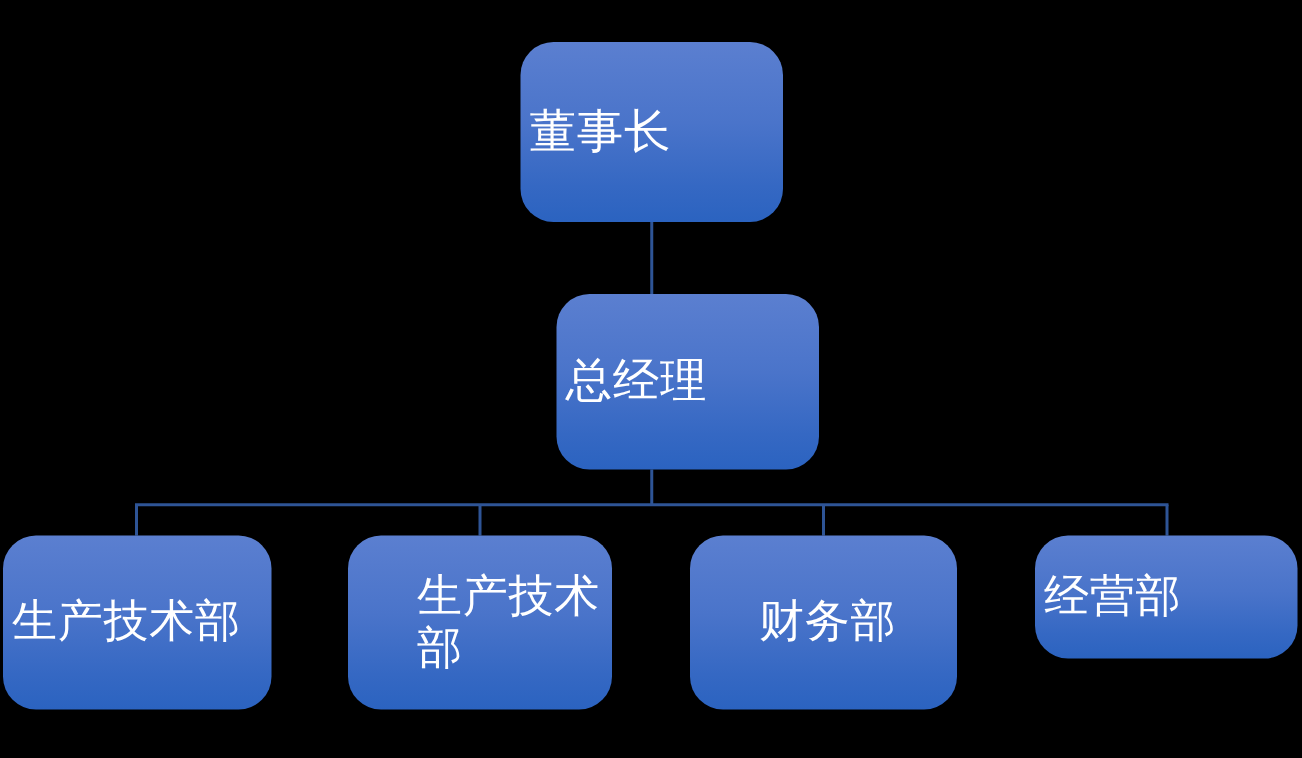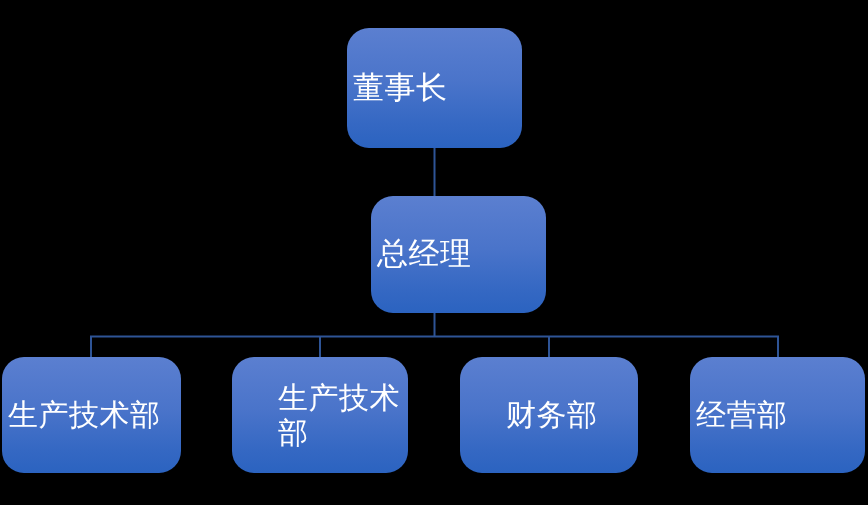--- a/index.html
+++ b/index.html
@@ -91,21 +91,21 @@
     left: 460px;
     top: 357px;
     width: 178px;
     height: 116px;
     padding-left: 40px;
   }
   #node-dept-3 {
     left: 690px;
     top: 357px;
     width: 175px;
-    height: 116px;
+    height: 82px;
   }
 </style>
 </head>
 <body>
 
 <div id="chart-canvas">
 
   <svg class="connector-layer" width="868" height="505" viewBox="0 0 868 505" xmlns="http://www.w3.org/2000/svg">
 
     <line x1="434.5" y1="148" x2="434.5" y2="196" stroke="#2E5496" stroke-width="2"></line>

